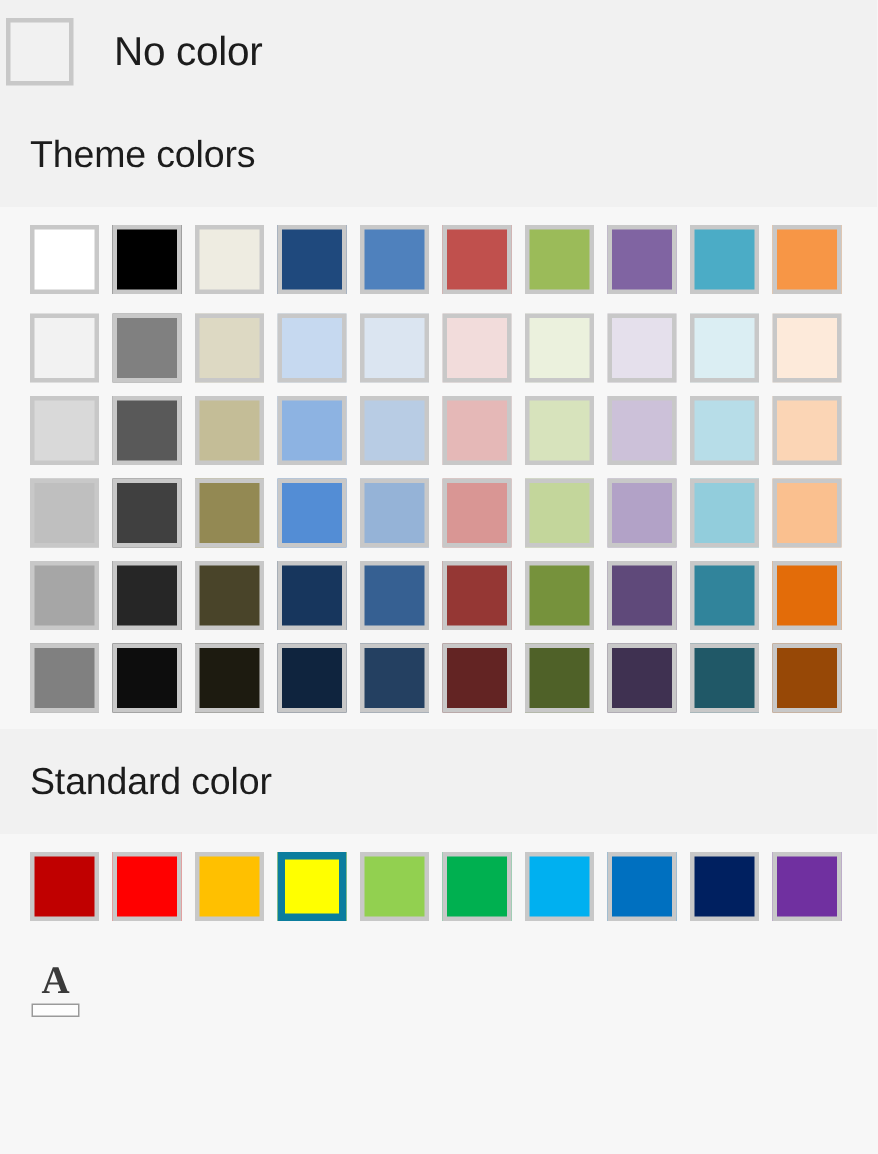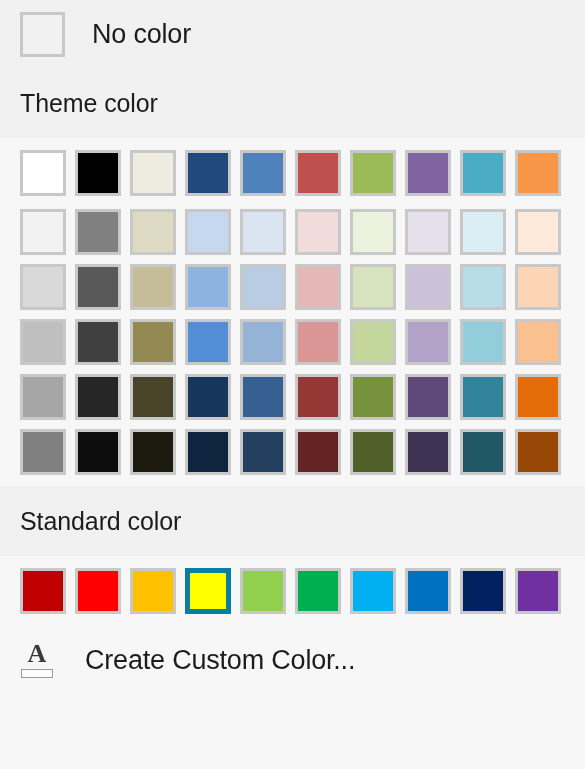--- a/index.html
+++ b/index.html
@@ -22,21 +22,21 @@
   }
   .plain {
     background: #f7f7f7;
   }
 
   
   .nocolor-row {
     height: 68px;
     display: flex;
     align-items: center;
-    padding-left: 20px;
+    padding-left: 4px;
     box-sizing: border-box;
   }
   .nocolor-swatch {
     width: 45px;
     height: 45px;
     box-sizing: border-box;
     border: 3px solid #c8c8c8;
     background: #f1f1f1;
     flex: 0 0 auto;
   }
@@ -143,21 +143,21 @@
 </style>
 </head>
 <body>
 
 <div class="nocolor-row band">
   <div class="nocolor-swatch"></div>
   <div class="nocolor-label">No color</div>
 </div>
 
 <div class="section-header band">
-  <span>Theme color</span>
+  <span>Theme colors</span>
 </div>
 
 <div class="grid-wrap plain theme-base-rows">
   <div class="grid-row" id="theme-base-row">
       <div class="sw" title="White, Background 1" style="background: rgb(255, 255, 255);"></div>
       <div class="sw" title="Black, Text 1" style="background: rgb(0, 0, 0);"></div>
       <div class="sw" title="Tan, Background 2" style="background: rgb(238, 236, 225);"></div>
       <div class="sw" title="Dark Blue, Text 2" style="background: rgb(31, 73, 125);"></div>
       <div class="sw" title="Blue, Accent 1" style="background: rgb(79, 129, 189);"></div>
       <div class="sw" title="Red, Accent 2" style="background: rgb(192, 80, 77);"></div>
@@ -248,14 +248,13 @@
       <div class="sw" title="Dark Blue" style="background: rgb(0, 32, 96);"></div>
       <div class="sw" title="Purple" style="background: rgb(112, 48, 160);"></div>
     </div>
 </div>
 
 <div class="custom-row plain">
   <div class="fontcolor-icon">
     <div class="glyph">A</div>
     <div class="bar"></div>
   </div>
-  <div class="custom-label">Create Custom Color...</div>
 </div>
 
 </body></html>

